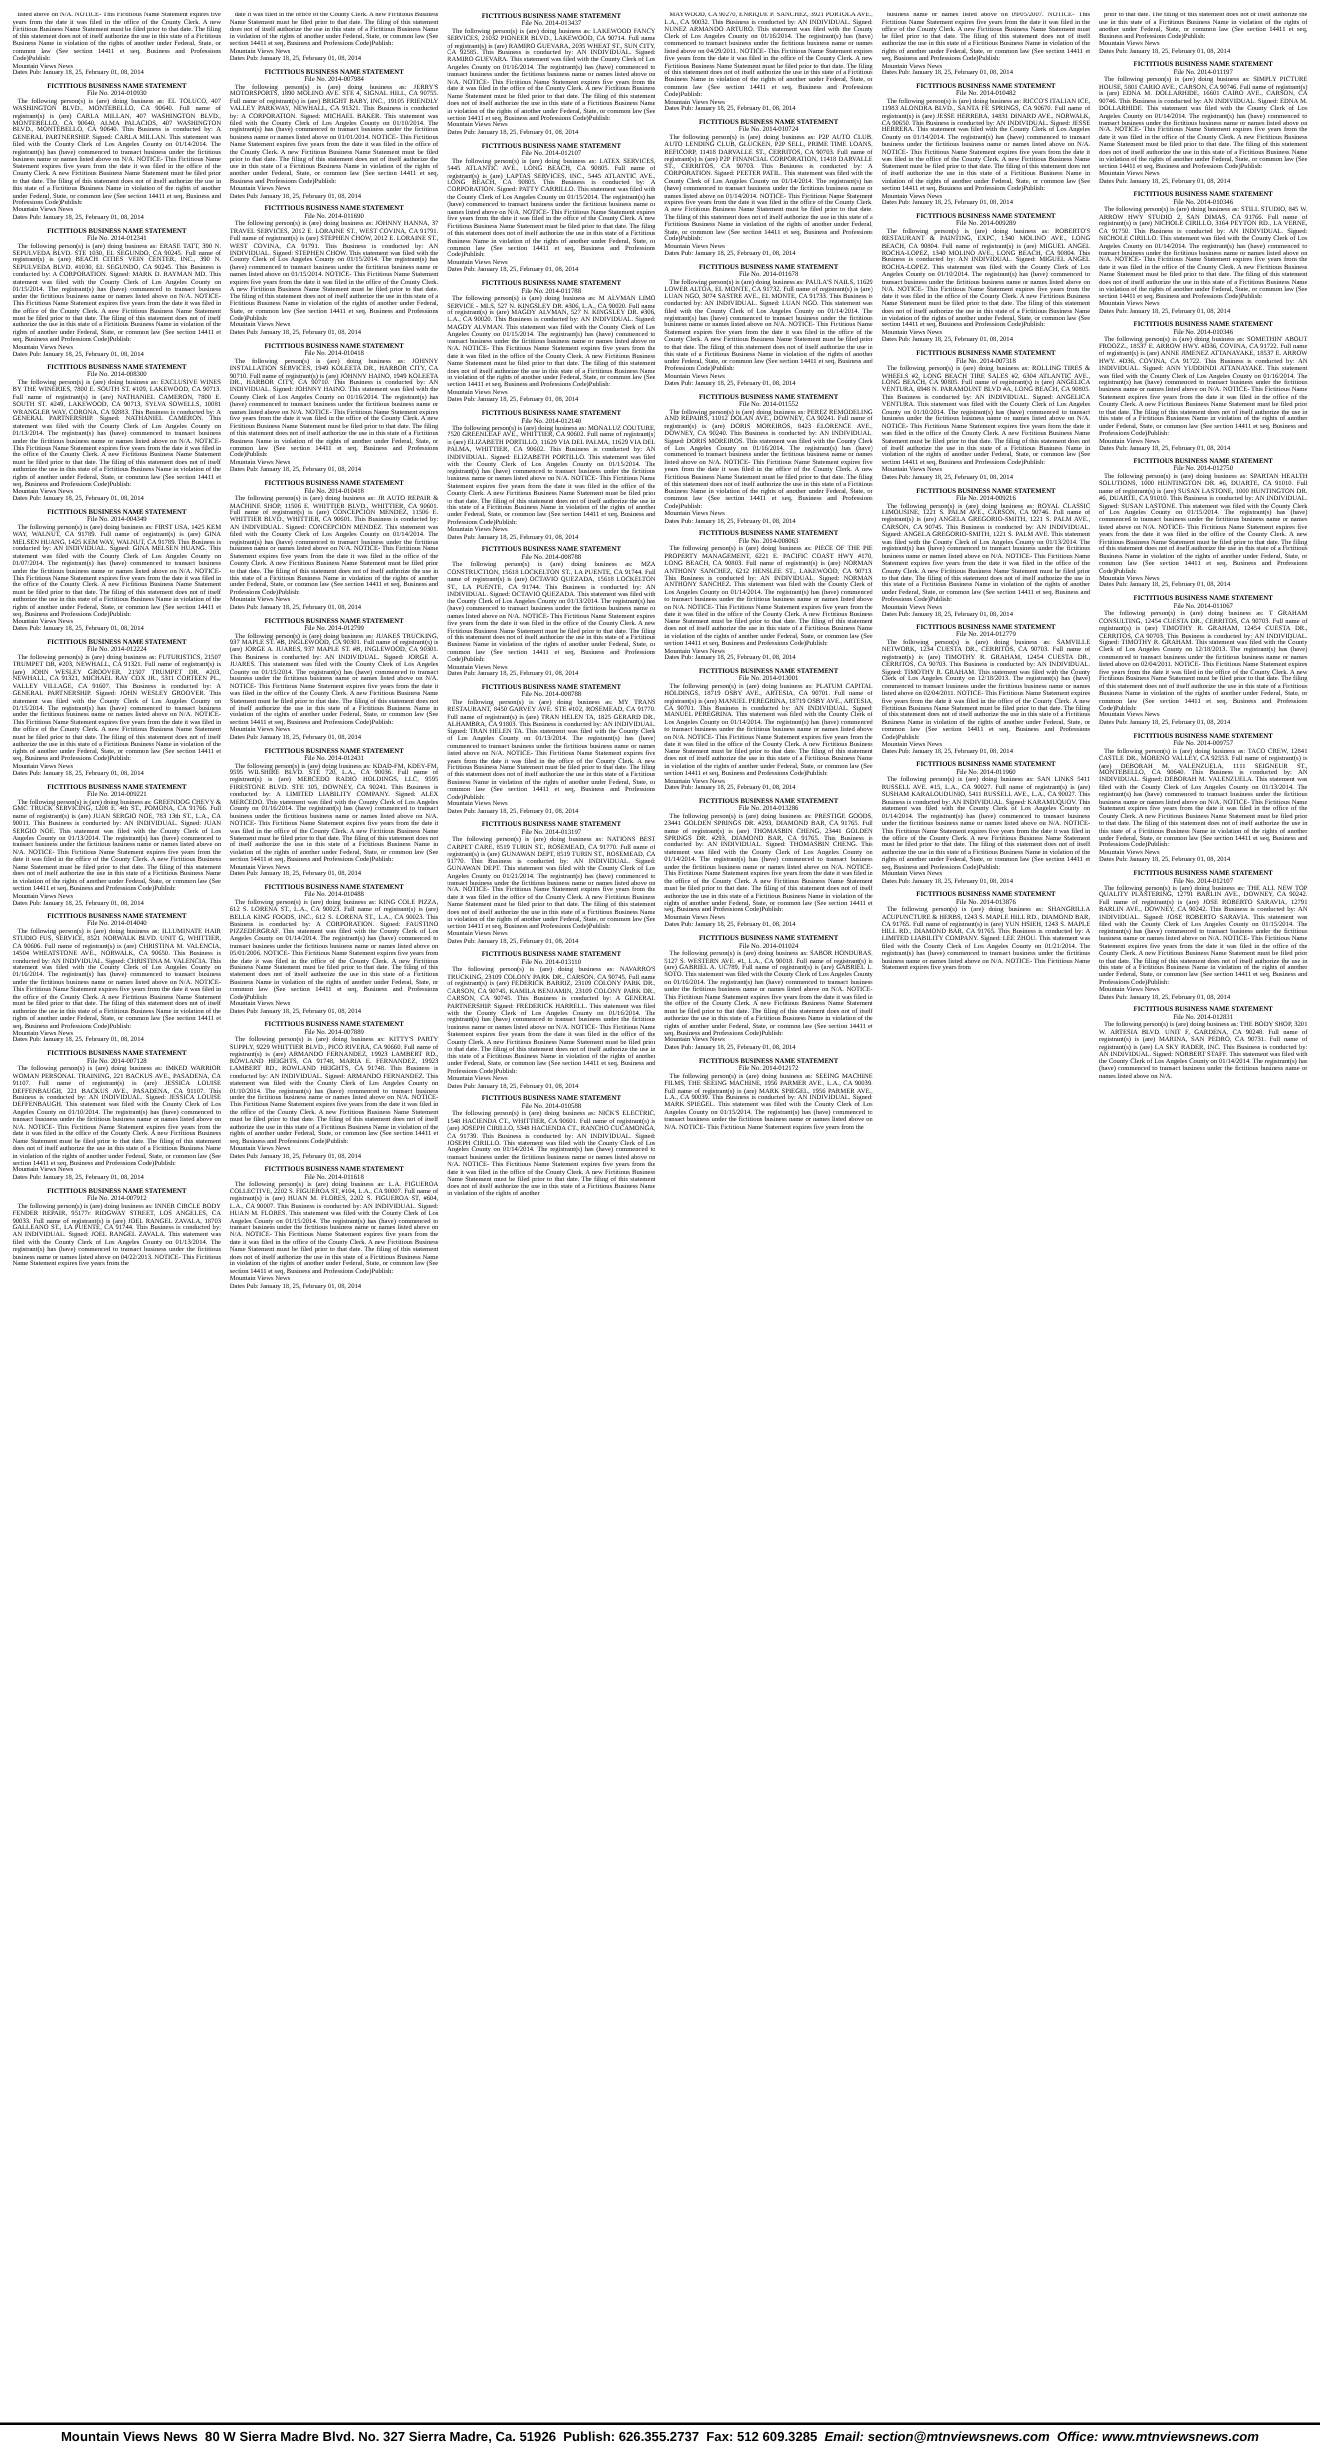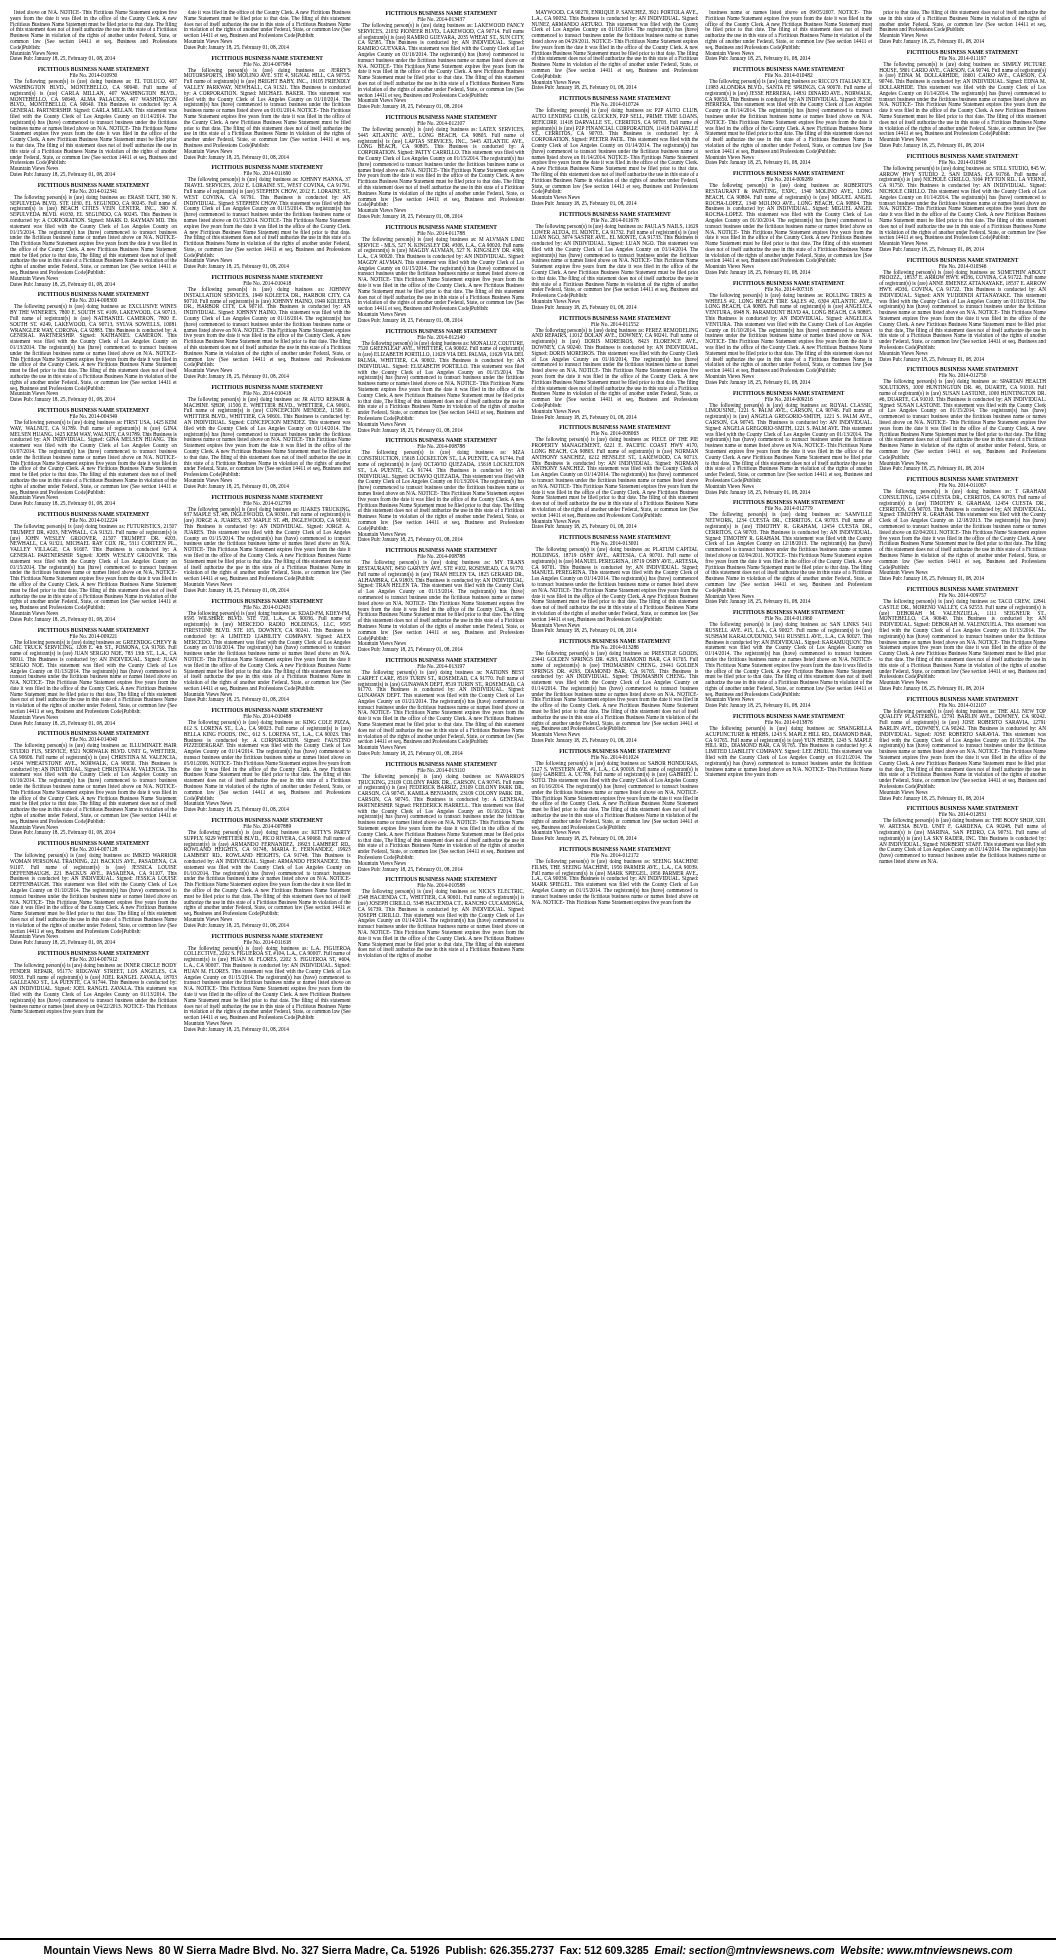--- a/index.html
+++ b/index.html
@@ -506,18 +506,18 @@
     <span class="f-seg">626.355.2737</span>
     <span>&nbsp;&nbsp;</span>
     <span class="f-seg">Fax:</span>
     <span>&nbsp;</span>
     <span class="f-seg">512 609.3285</span>
     <span>&nbsp;&nbsp;</span>
     <span class="f-seg f-em">Email:</span>
     <span>&nbsp;</span>
     <span class="f-seg f-em">section@mtnviewsnews.com</span>
     <span>&nbsp;&nbsp;</span>
-    <span class="f-seg f-em">Website:</span>
+    <span class="f-seg f-em">Office:</span>
     <span>&nbsp;</span>
     <span class="f-seg f-em">www.mtnviewsnews.com</span>
   </div>
 
 </div>
 
 </body></html>

